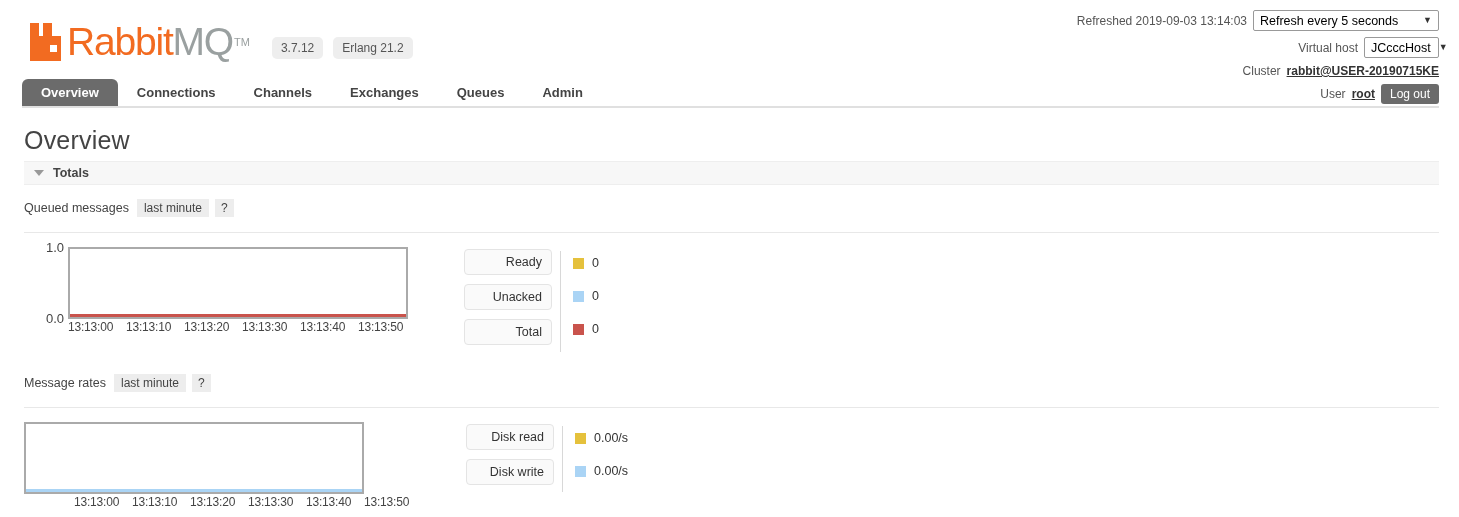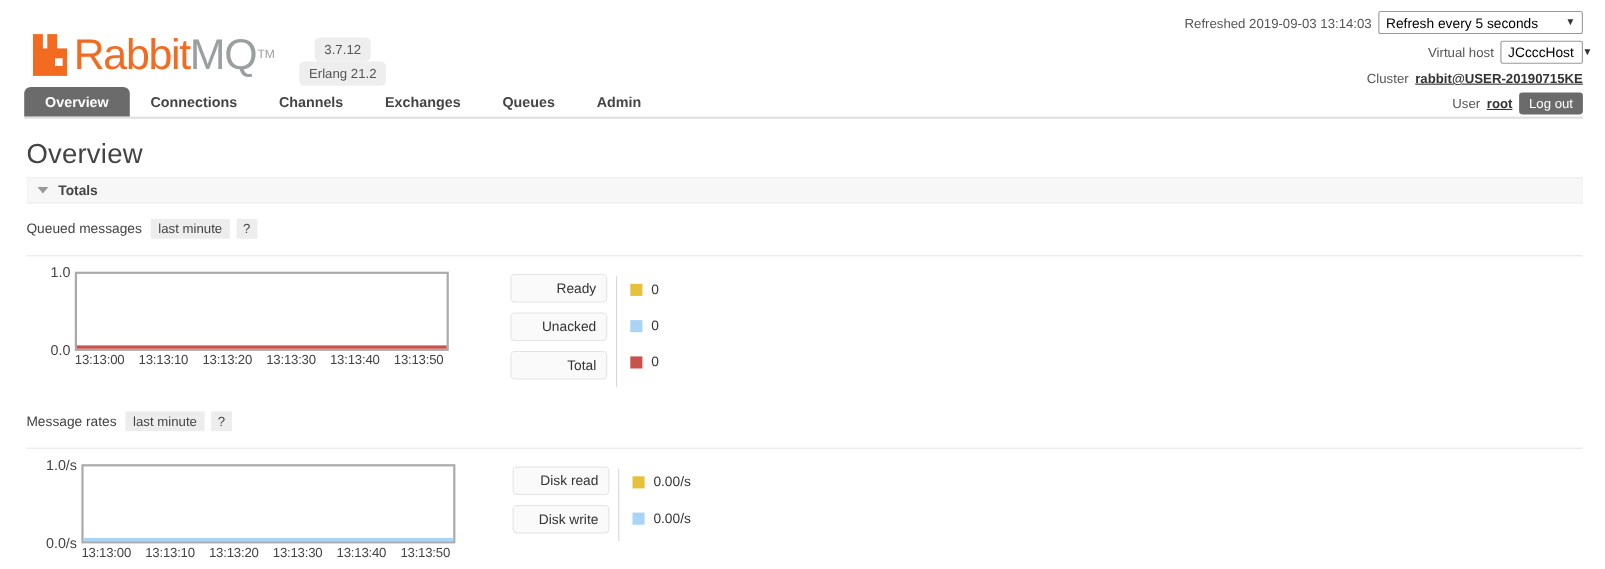--- a/index.html
+++ b/index.html
@@ -68,21 +68,20 @@
     font-size: 11px;
     color: #9aa0a0;
     vertical-align: super;
     margin-left: 1px;
   }
   .badges {
     display: flex;
     align-items: center;
     margin-left: 22px;
     padding-top: 12px;
-    flex-direction: column;
   }
   .badge {
     background: #eeeeee;
     color: #555555;
     border-radius: 5px;
     padding: 4px 9px;
     font-size: 12px;
     margin-right: 10px;
     white-space: nowrap;
   }
@@ -430,24 +429,20 @@
   <div class="chart-block" style="margin-top:20px;">
     <div class="chart-head">
       <span class="chart-head-title">Message rates</span>
       <span class="chip">last minute</span>
       <span class="chip help">?</span>
     </div>
 
     <div class="chart-row">
       <div class="plot-wrap">
         <div class="plot-area">
-          <div class="y-axis rates">
-            <span class="y-tick top">1.0/s</span>
-            <span class="y-tick bottom">0.0/s</span>
-          </div>
           <div class="plot">
             <div class="series-line" id="mr-baseline" style="background: rgb(170, 212, 245);"></div>
           </div>
         </div>
         <div class="x-axis" style="margin-left:50px;">
           <span class="x-tick">13:13:00</span>
           <span class="x-tick">13:13:10</span>
           <span class="x-tick">13:13:20</span>
           <span class="x-tick">13:13:30</span>
           <span class="x-tick">13:13:40</span>

